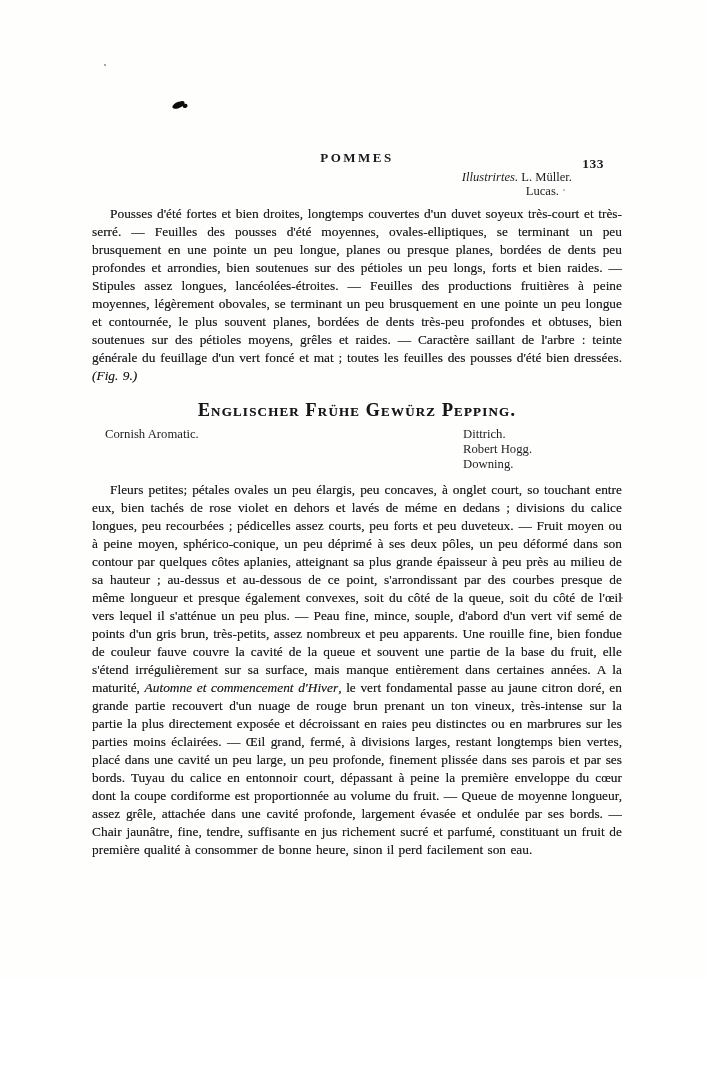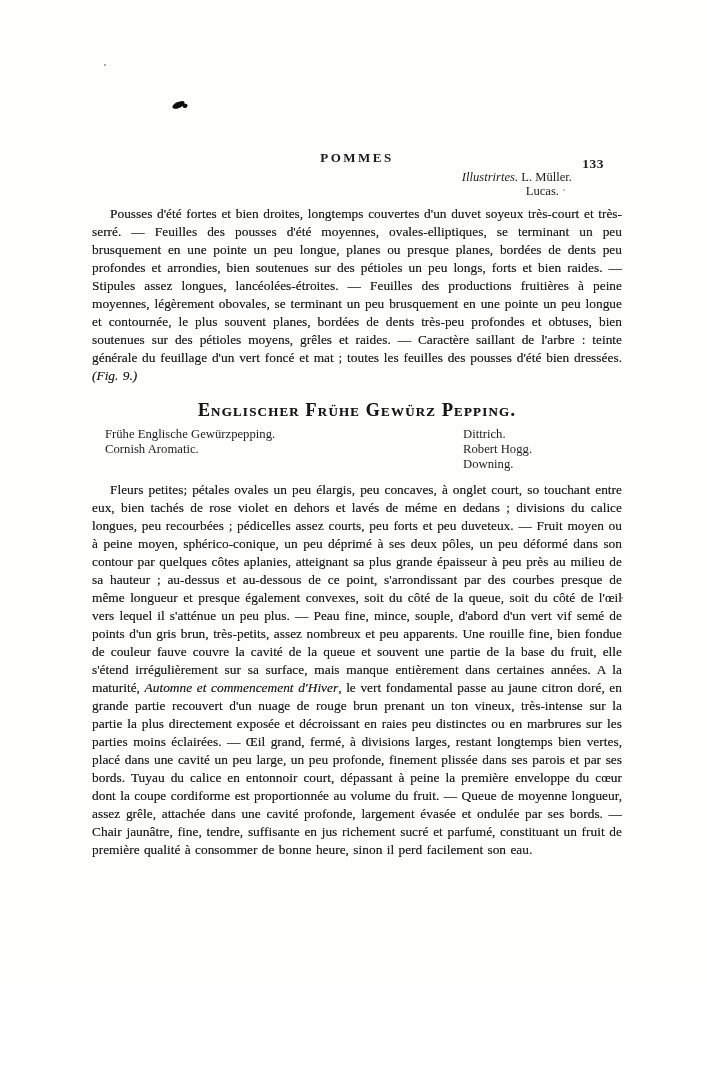--- a/index.html
+++ b/index.html
@@ -147,21 +147,20 @@
     </div>
 
     <p class="body-par par1">
       <span>Pousses d'été fortes et bien droites, longtemps couvertes d'un duvet soyeux très-court et très-serré. — Feuilles des pousses d'été moyennes, ovales-elliptiques, se terminant un peu brusquement en une pointe un peu longue, planes ou presque planes, bordées de dents peu profondes et arrondies, bien soutenues sur des pétioles un peu longs, forts et bien raides. — Stipules assez longues, lancéolées-étroites. — Feuilles des productions fruitières à peine moyennes, légèrement obovales, se terminant un peu brusquement en une pointe un peu longue et contournée, le plus souvent planes, bordées de dents très-peu profondes et obtuses, bien soutenues sur des pétioles moyens, grêles et raides. — Caractère saillant de l'arbre : teinte générale du feuillage d'un vert foncé et mat ; toutes les feuilles des pousses d'été bien dressées. </span><i>(Fig. 9.)</i>
     </p>
 
     <h2 class="article-title title2">Englischer Frühe Gewürz Pepping.</h2>
 
     <div class="synonyms">
       <div class="syn-left">
-        <div>Frühe Englische Gewürzpepping.</div>
         <div>Cornish Aromatic.</div>
       </div>
       <div class="syn-right">
         <div>Dittrich.</div>
         <div>Robert Hogg.</div>
         <div>Downing.</div>
       </div>
     </div>
 
     <p class="body-par par2">

